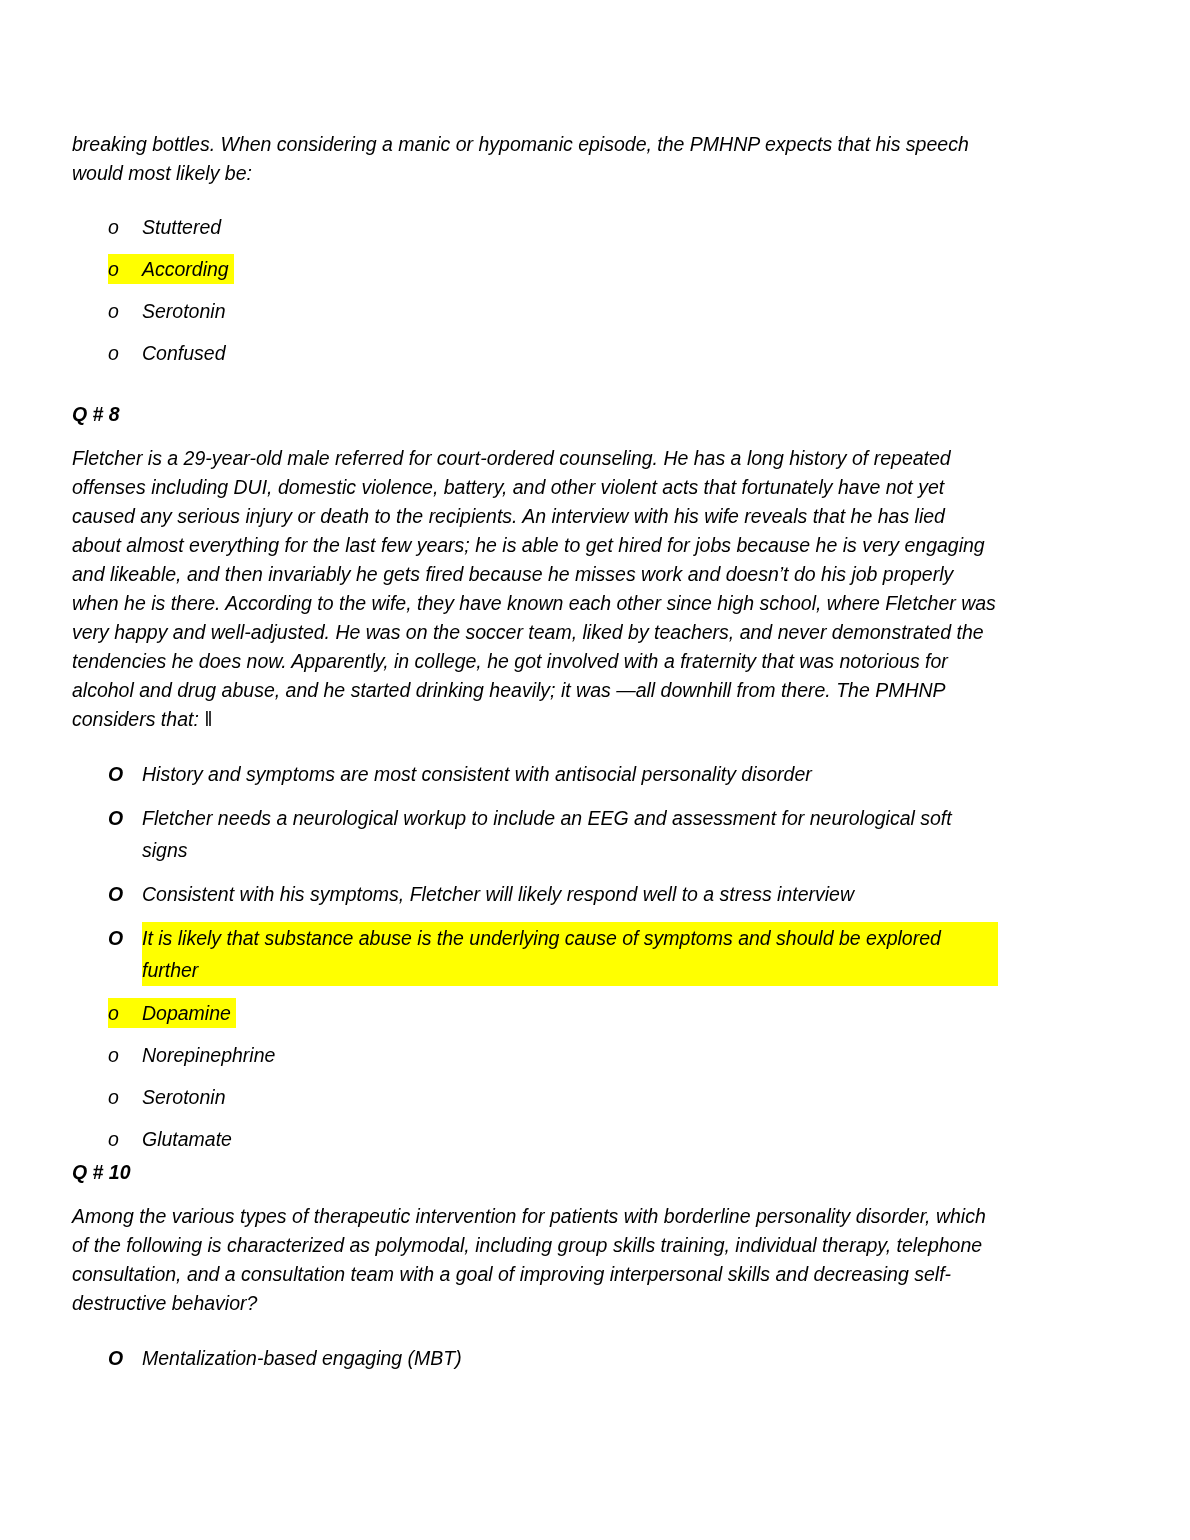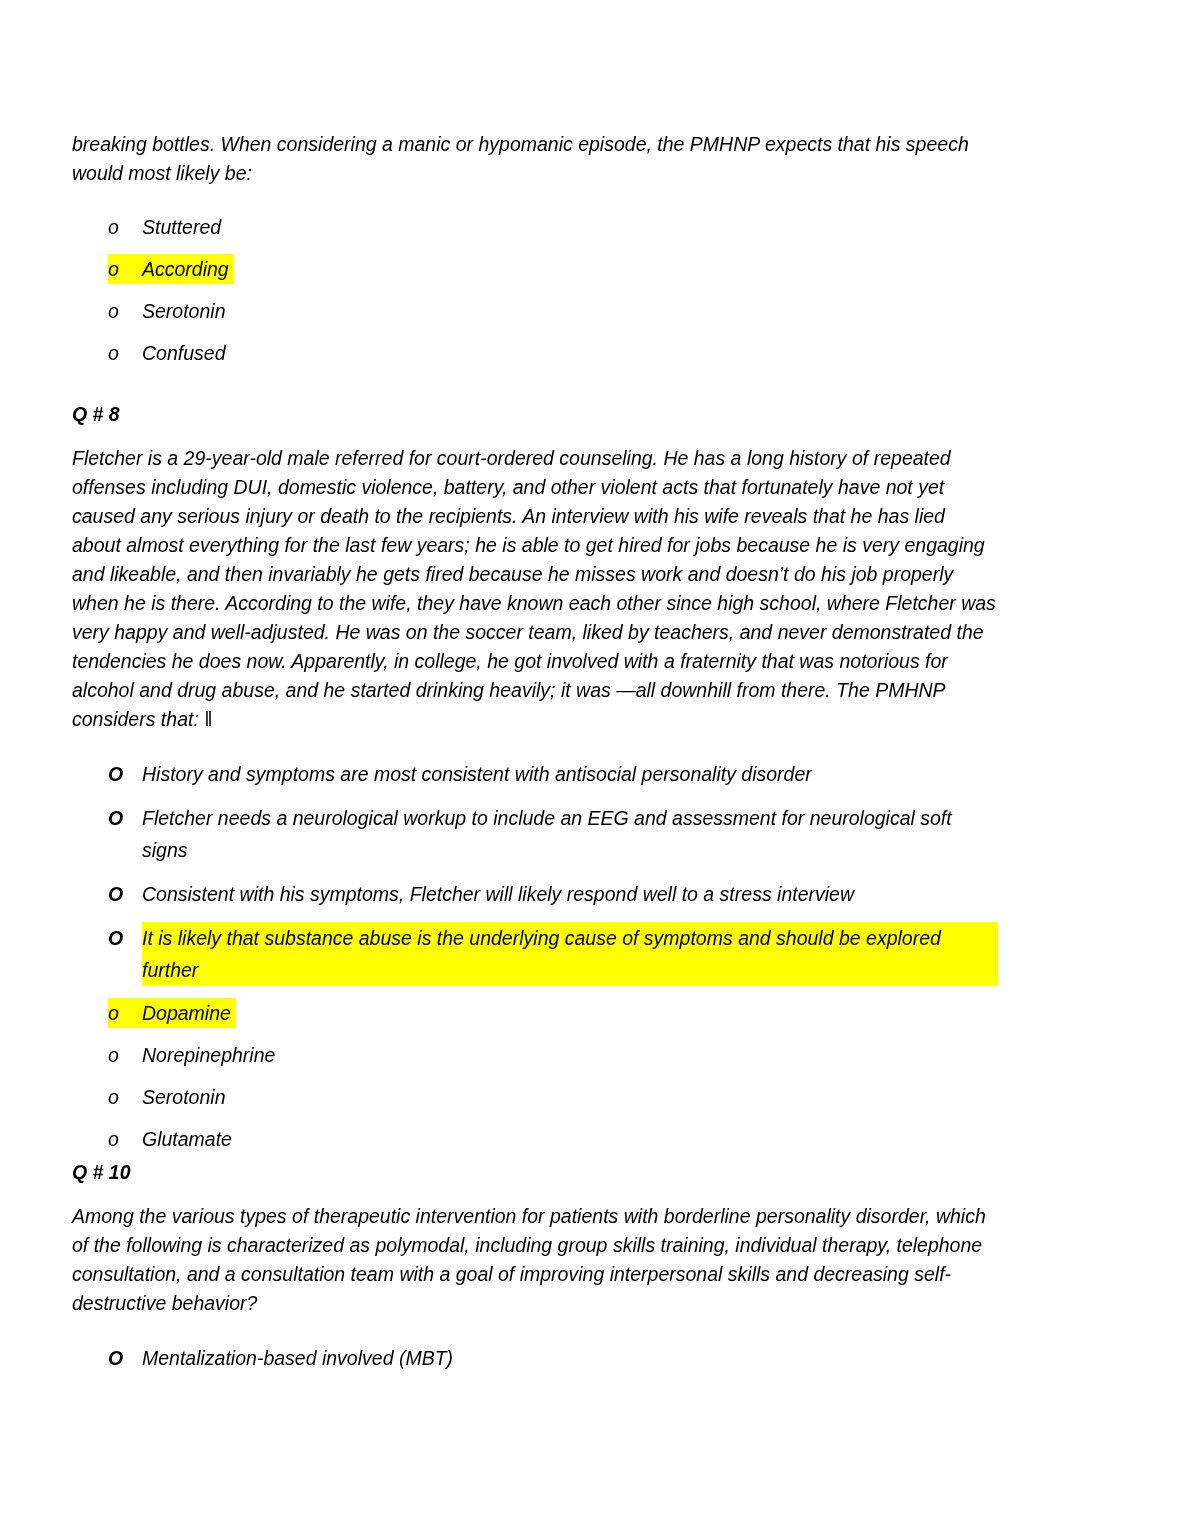--- a/index.html
+++ b/index.html
@@ -133,17 +133,17 @@
     </div>
   </div>
 
   <div class="qnum space-sm">Q # 10</div>
 
   <p class="para">Among the various types of therapeutic intervention for patients with borderline personality disorder, which of the following is characterized as polymodal, including group skills training, individual therapy, telephone consultation, and a consultation team with a goal of improving interpersonal skills and decreasing self-destructive behavior?</p>
 
   <div class="options bold-bullets">
     <div class="option">
       <span class="bullet">O</span>
-      <span class="label">Mentalization-based involved (MBT)</span>
+      <span class="label">Mentalization-based engaging (MBT)</span>
     </div>
   </div>
 
 </div>
 
 </body></html>

